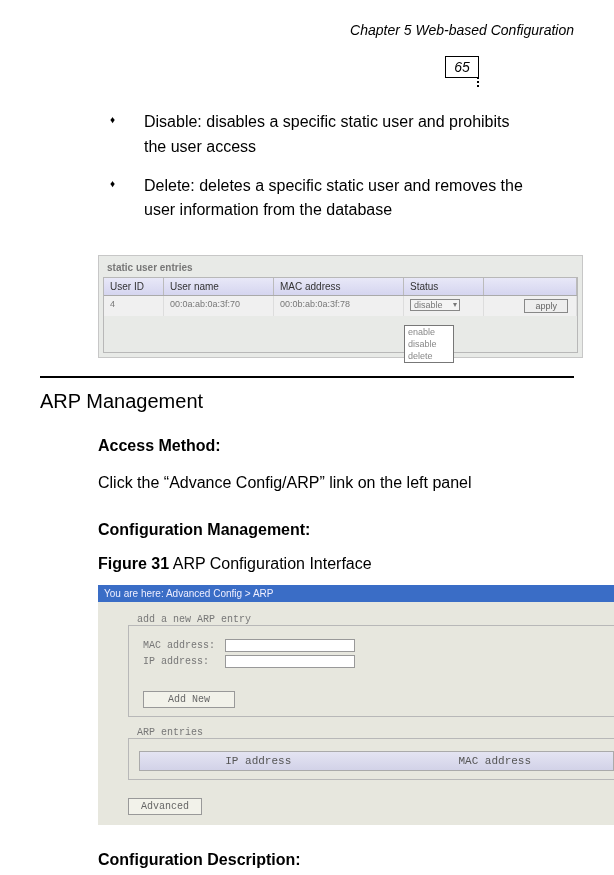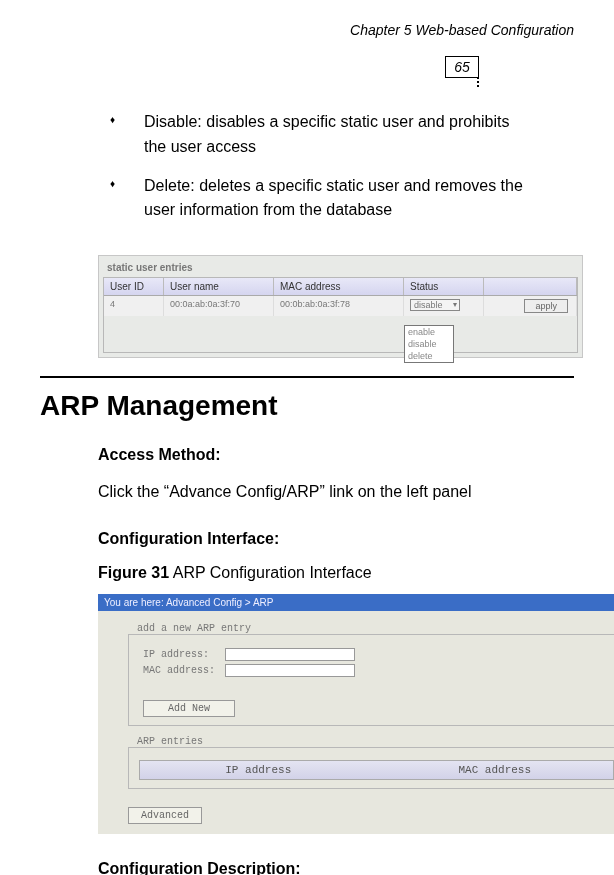--- a/index.html
+++ b/index.html
@@ -149,22 +149,22 @@
     .fig1-spacer {
       height: 36px;
       background: #e8eae7;
     }
     .section-rule {
       border: none;
       border-top: 2px solid #000;
       margin: 14px 0 6px 0;
     }
     .section-h {
-      font-size: 28px;
-      font-weight: bold;
+      font-size: 20px;
+      font-weight: normal;
       padding: 6px 0 14px 0;
       font-family: Arial, sans-serif;
     }
     .sub-h {
       font-size: 16px;
       font-weight: bold;
       padding: 10px 0 16px 58px;
     }
     .body-p {
       font-size: 16px;
@@ -301,37 +301,37 @@
     </div>
   </div>
 </div>
 
 <hr class="section-rule">
 <div class="section-h">ARP Management</div>
 
 <div class="sub-h">Access Method:</div>
 <div class="body-p">Click the “Advance Config/ARP” link on the left panel</div>
 
-<div class="sub-h">Configuration Interface:</div>
+<div class="sub-h">Configuration Management:</div>
 
 <div class="fig-label">
   <b>Figure 31</b><span> ARP Configuration Interface</span>
 </div>
 
 <div class="ui-figure2">
   <div class="fig2-bar">You are here:  Advanced Config &gt; ARP</div>
   <div class="fig2-body">
     <div class="fig2-legend">add a new ARP entry</div>
     <div class="fig2-fieldset">
       <div class="fig2-field-row">
+        <label>MAC address:</label>
+        <span class="fig2-input"></span>
+      </div>
+      <div class="fig2-field-row">
         <label>IP address:</label>
-        <span class="fig2-input"></span>
-      </div>
-      <div class="fig2-field-row">
-        <label>MAC address:</label>
         <span class="fig2-input"></span>
       </div>
       <span class="fig2-btn">Add New</span>
     </div>
     <div class="fig2-legend">ARP entries</div>
     <div class="fig2-fieldset" style="padding:8px 10px;">
       <div class="fig2-table-head">
         <div>IP address</div>
         <div>MAC address</div>
       </div>

